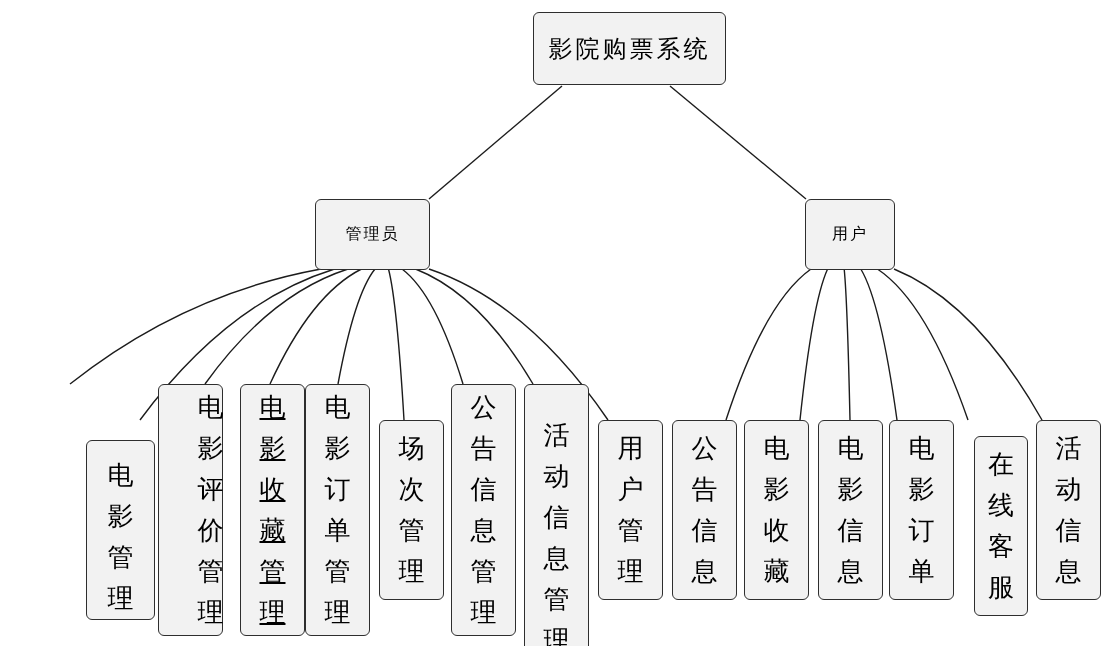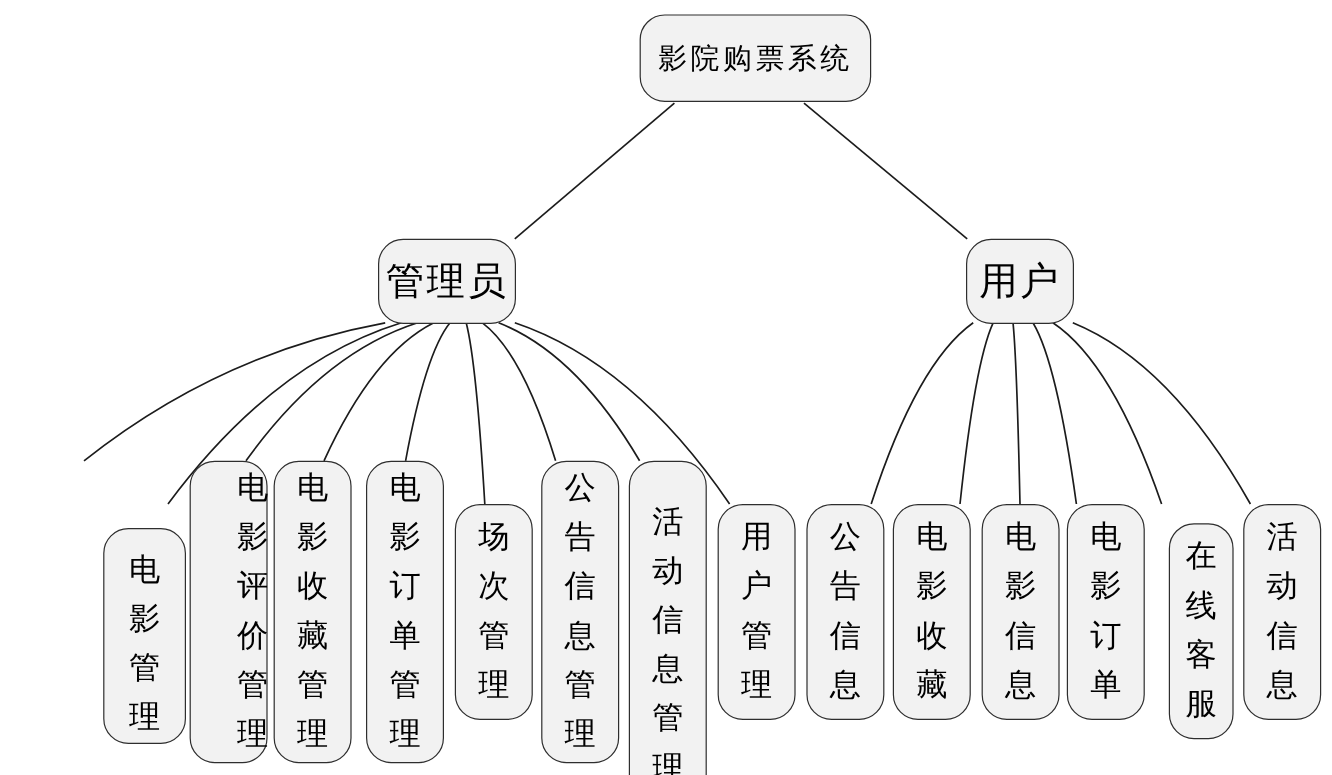--- a/index.html
+++ b/index.html
@@ -18,27 +18,27 @@
     font-family:"DejaVu Serif","Liberation Serif",serif;
     color:var(--text);
     overflow:hidden;
   }
   #edges{position:absolute;left:0;top:0;}
   .node{
     position:absolute;
     box-sizing:border-box;
     background:var(--fill);
     border:1.3px solid var(--border);
-    border-radius:21px;
+    border-radius:6px;
     display:flex;
     align-items:center;
     justify-content:center;
   }
   .root .label{font-size:24px;letter-spacing:3px;white-space:nowrap;}
-  .branch .label{font-size:32px;letter-spacing:2px;white-space:nowrap;}
+  .branch .label{font-size:16px;letter-spacing:2px;white-space:nowrap;}
   .leaf .label{
     width:28px;
     font-size:26px;
     line-height:41px;
     word-break:break-all;
     text-align:center;
   }
 </style>
 </head>
 <body>
@@ -68,21 +68,21 @@
   </div>
 <div class="node branch" style="left: 315px; top: 199px; width: 115px; height: 71px;">
       <span class="label">管理员</span>
     </div>
     <div class="node leaf" style="left: 86px; top: 440px; width: 69px; height: 180px; align-items: flex-end;">
       <span class="label">电影管理</span>
     </div>
     <div class="node leaf" style="left: 158px; top: 384px; width: 65px; height: 252px; padding-left: 40px;">
       <span class="label">电影评价管理</span>
     </div>
-    <div class="node leaf" style="left: 228px; top: 384px; width: 65px; height: 252px;">
+    <div class="node leaf" style="left: 240px; top: 384px; width: 65px; height: 252px; text-decoration: underline;">
       <span class="label">电影收藏管理</span>
     </div>
     <div class="node leaf" style="left: 305px; top: 384px; width: 65px; height: 252px;">
       <span class="label">电影订单管理</span>
     </div>
     <div class="node leaf" style="left: 379px; top: 420px; width: 65px; height: 180px;">
       <span class="label">场次管理</span>
     </div>
     <div class="node leaf" style="left: 451px; top: 384px; width: 65px; height: 252px; justify-content: center;">
       <span class="label">公告信息管理</span>

